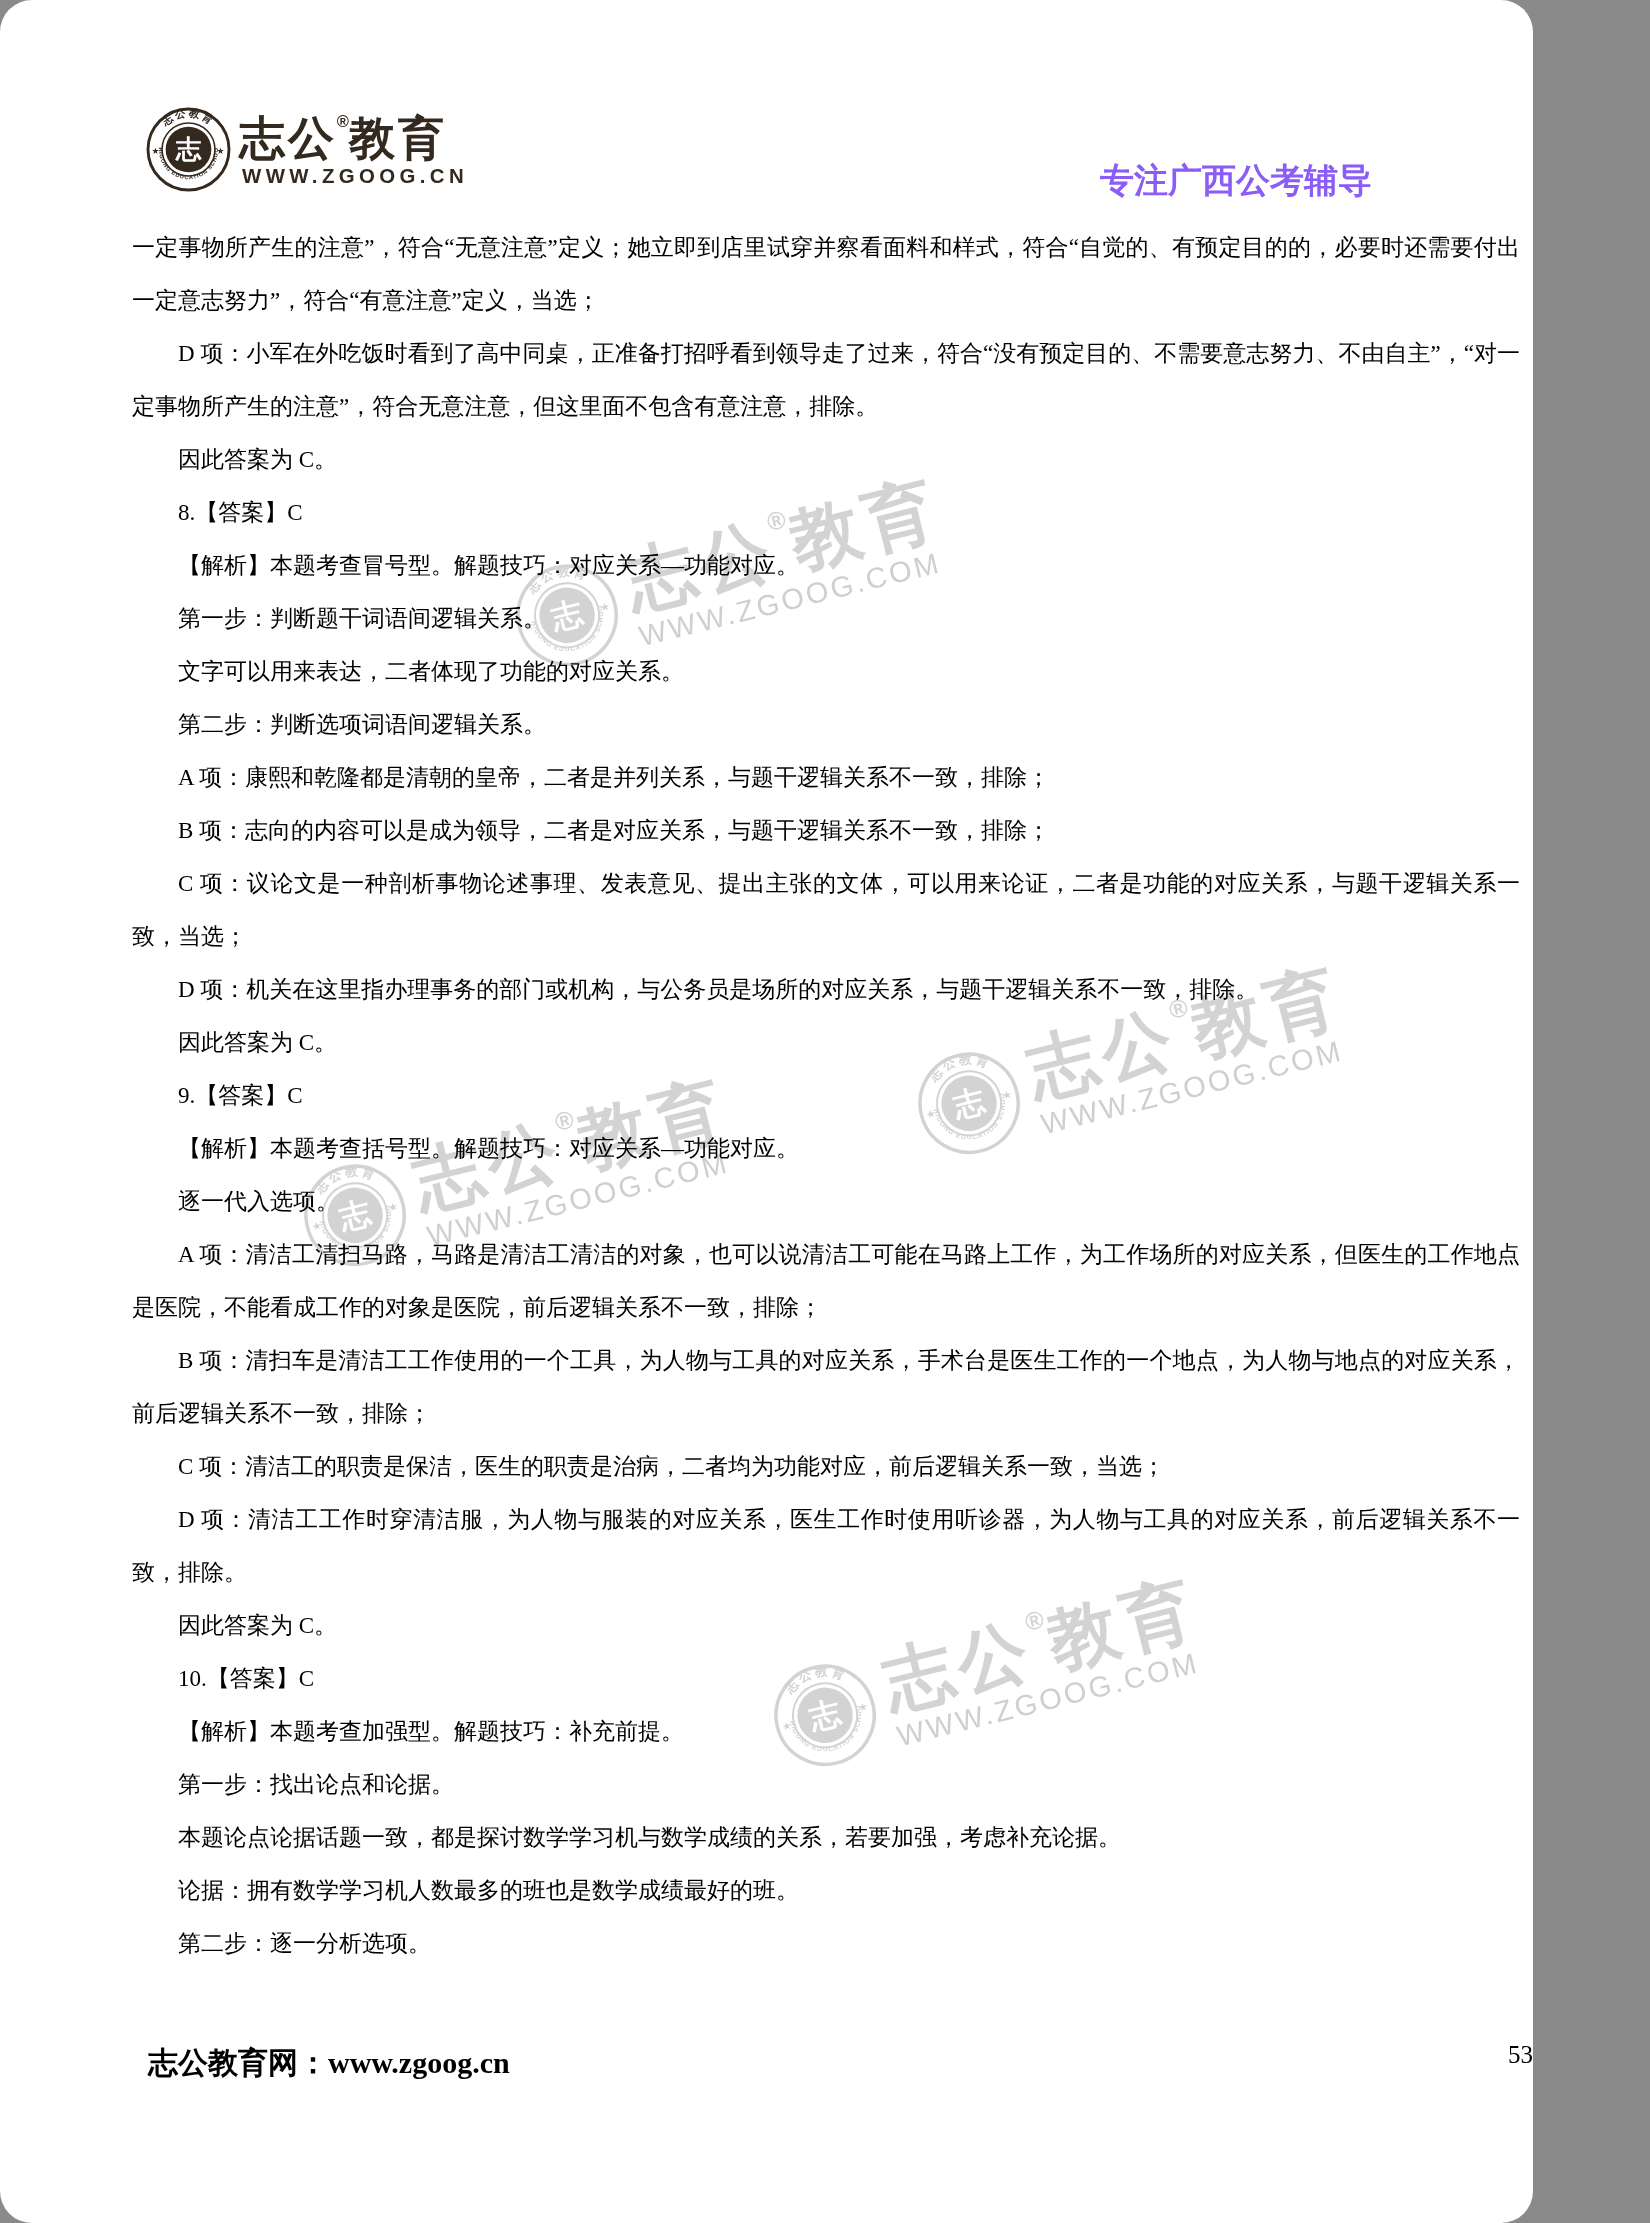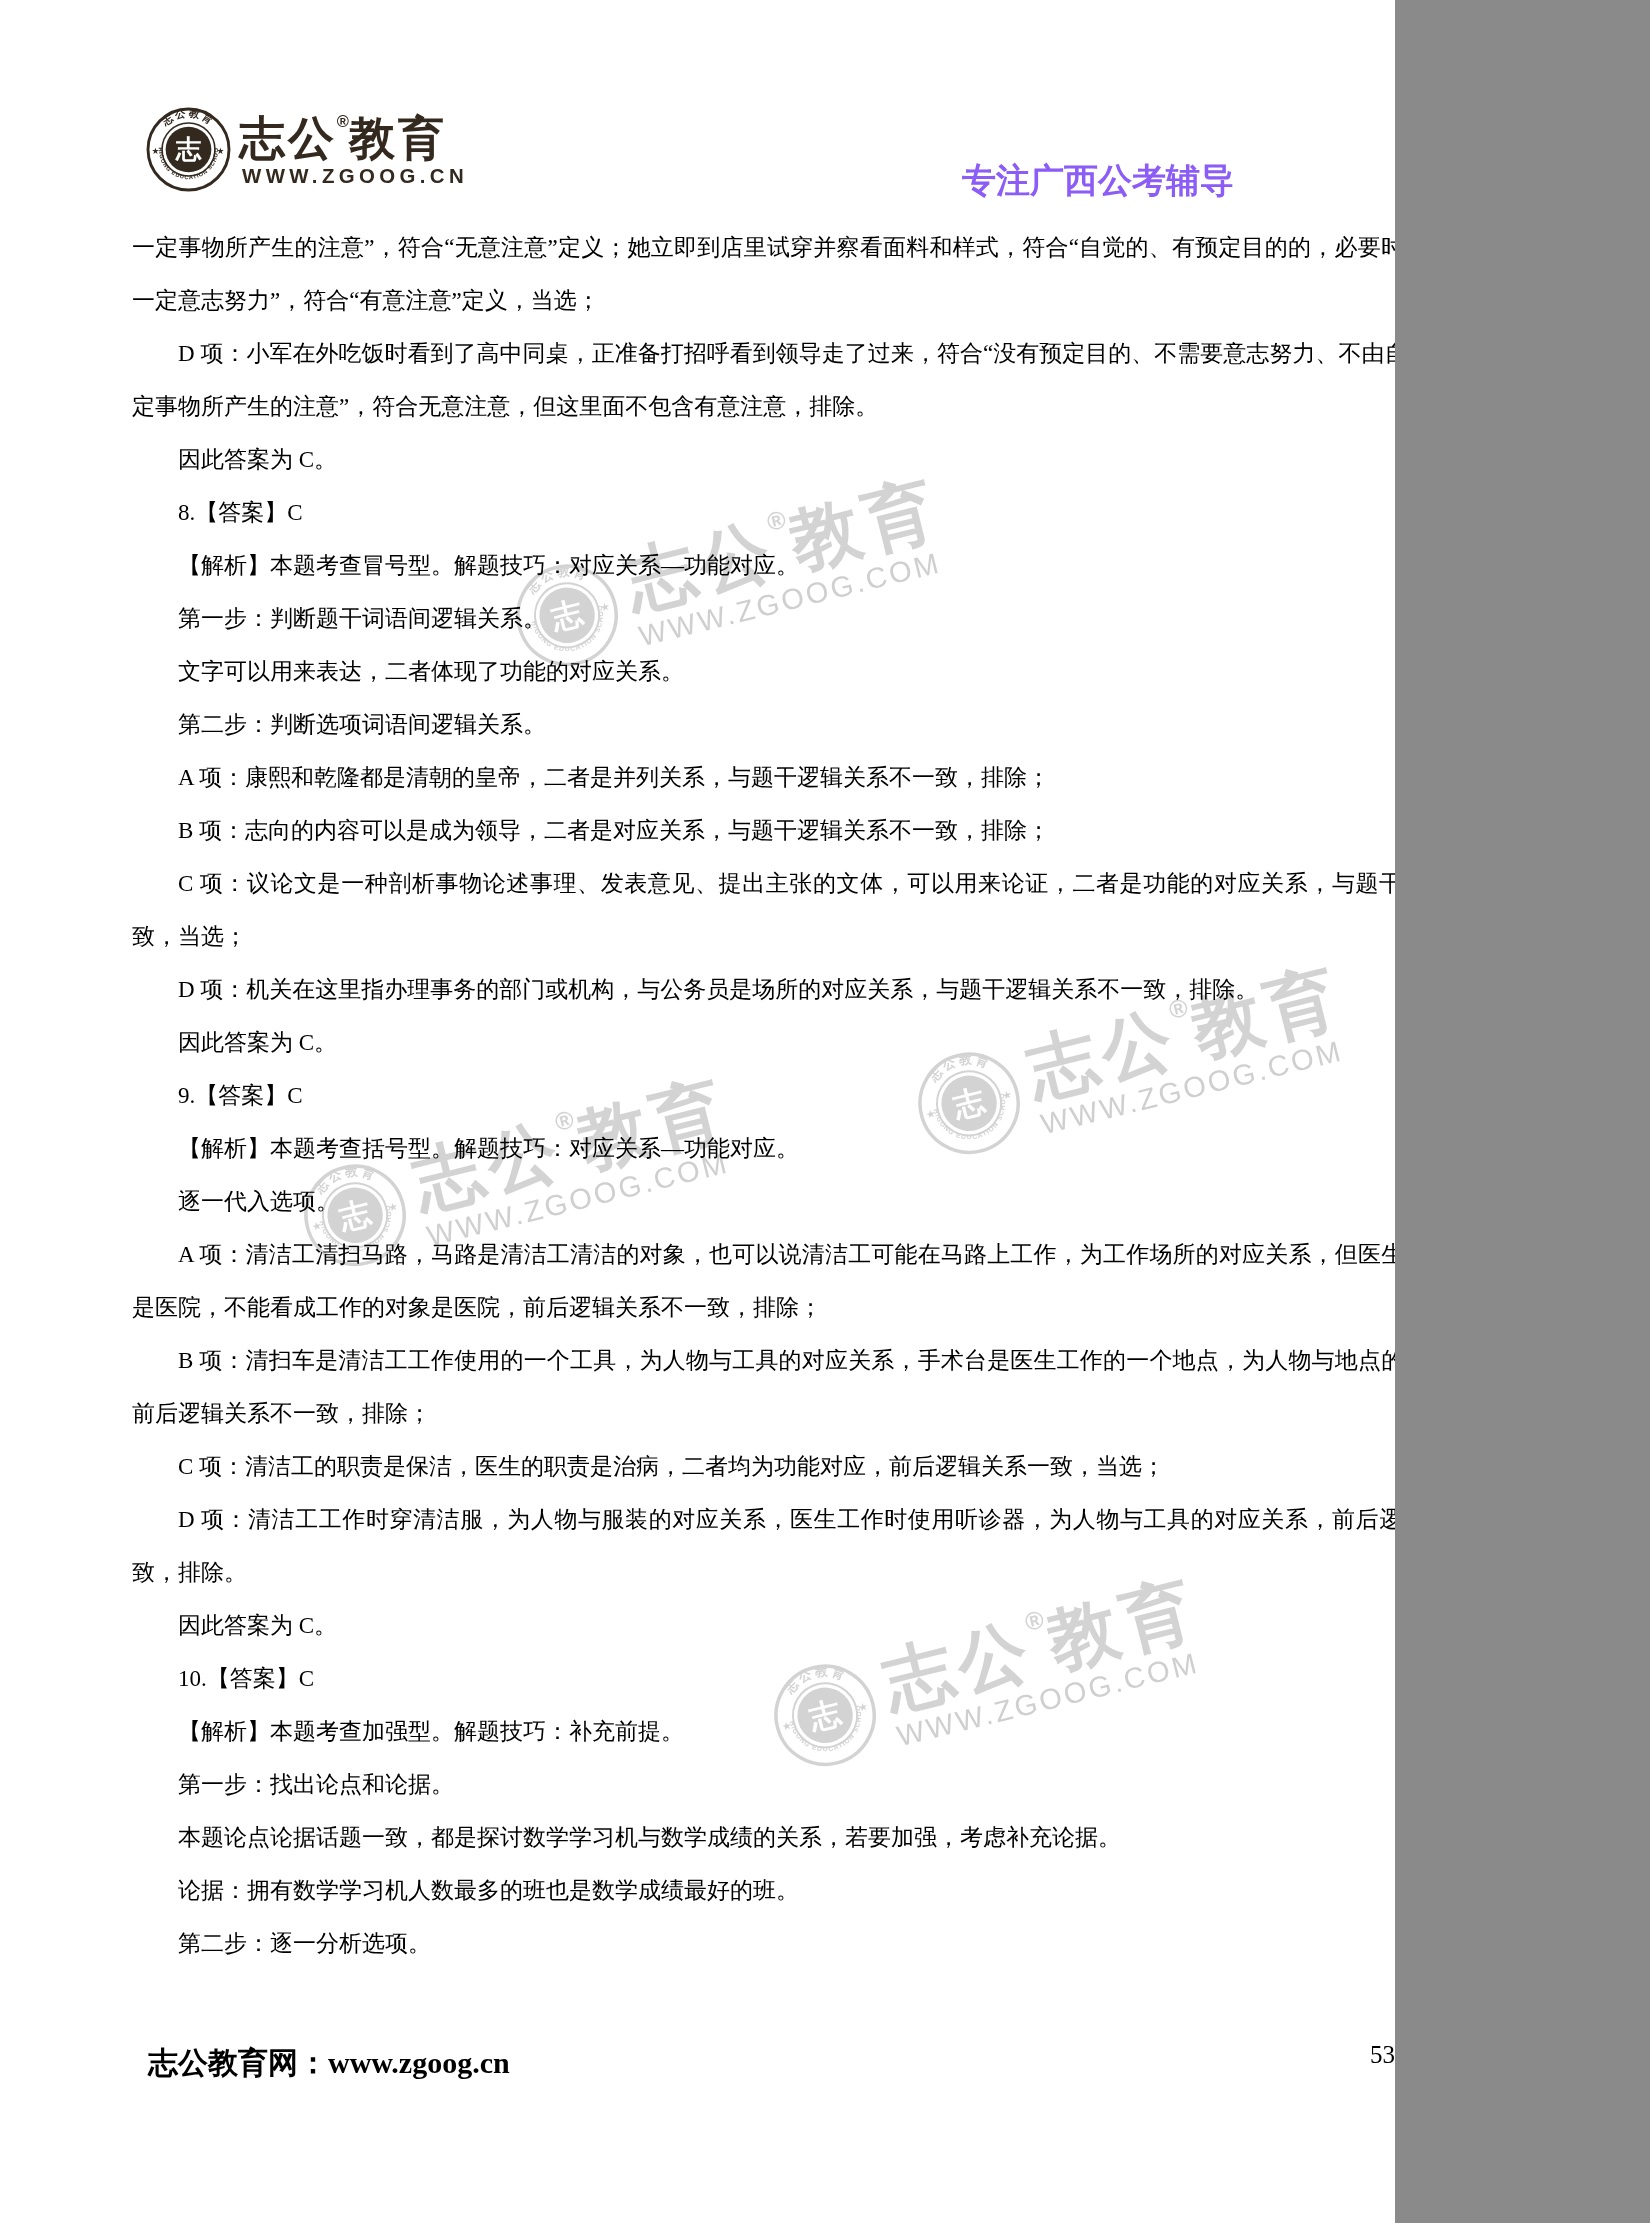--- a/index.html
+++ b/index.html
@@ -1,22 +1,23 @@
 <!DOCTYPE html>
 <html><head>
 <meta charset="utf-8">
 <style>
   html,body{margin:0;padding:0;background:#8a8a8a;}
   .page{
     position:relative;
-    width:1395px;height:2223px;
+    width:1533px;height:2223px;
     background:#ffffff;
     overflow:hidden;
     font-family:"Liberation Serif","DejaVu Serif",serif;
     color:#000;
+    border-radius:32px;
   }
   
   .hdr-seal{position:absolute;left:146px;top:107px;width:85px;height:85px;color:#33291f;}
   .wm-seal{width:103px;height:103px;color:#d3d3d3;flex:0 0 auto;}
   .brand{
     position:absolute;left:239px;top:113px;
     font-family:"Liberation Sans","DejaVu Sans",sans-serif;
     font-weight:900;font-size:46px;letter-spacing:2.9px;color:#33291f;line-height:1;
     white-space:nowrap;
   }

